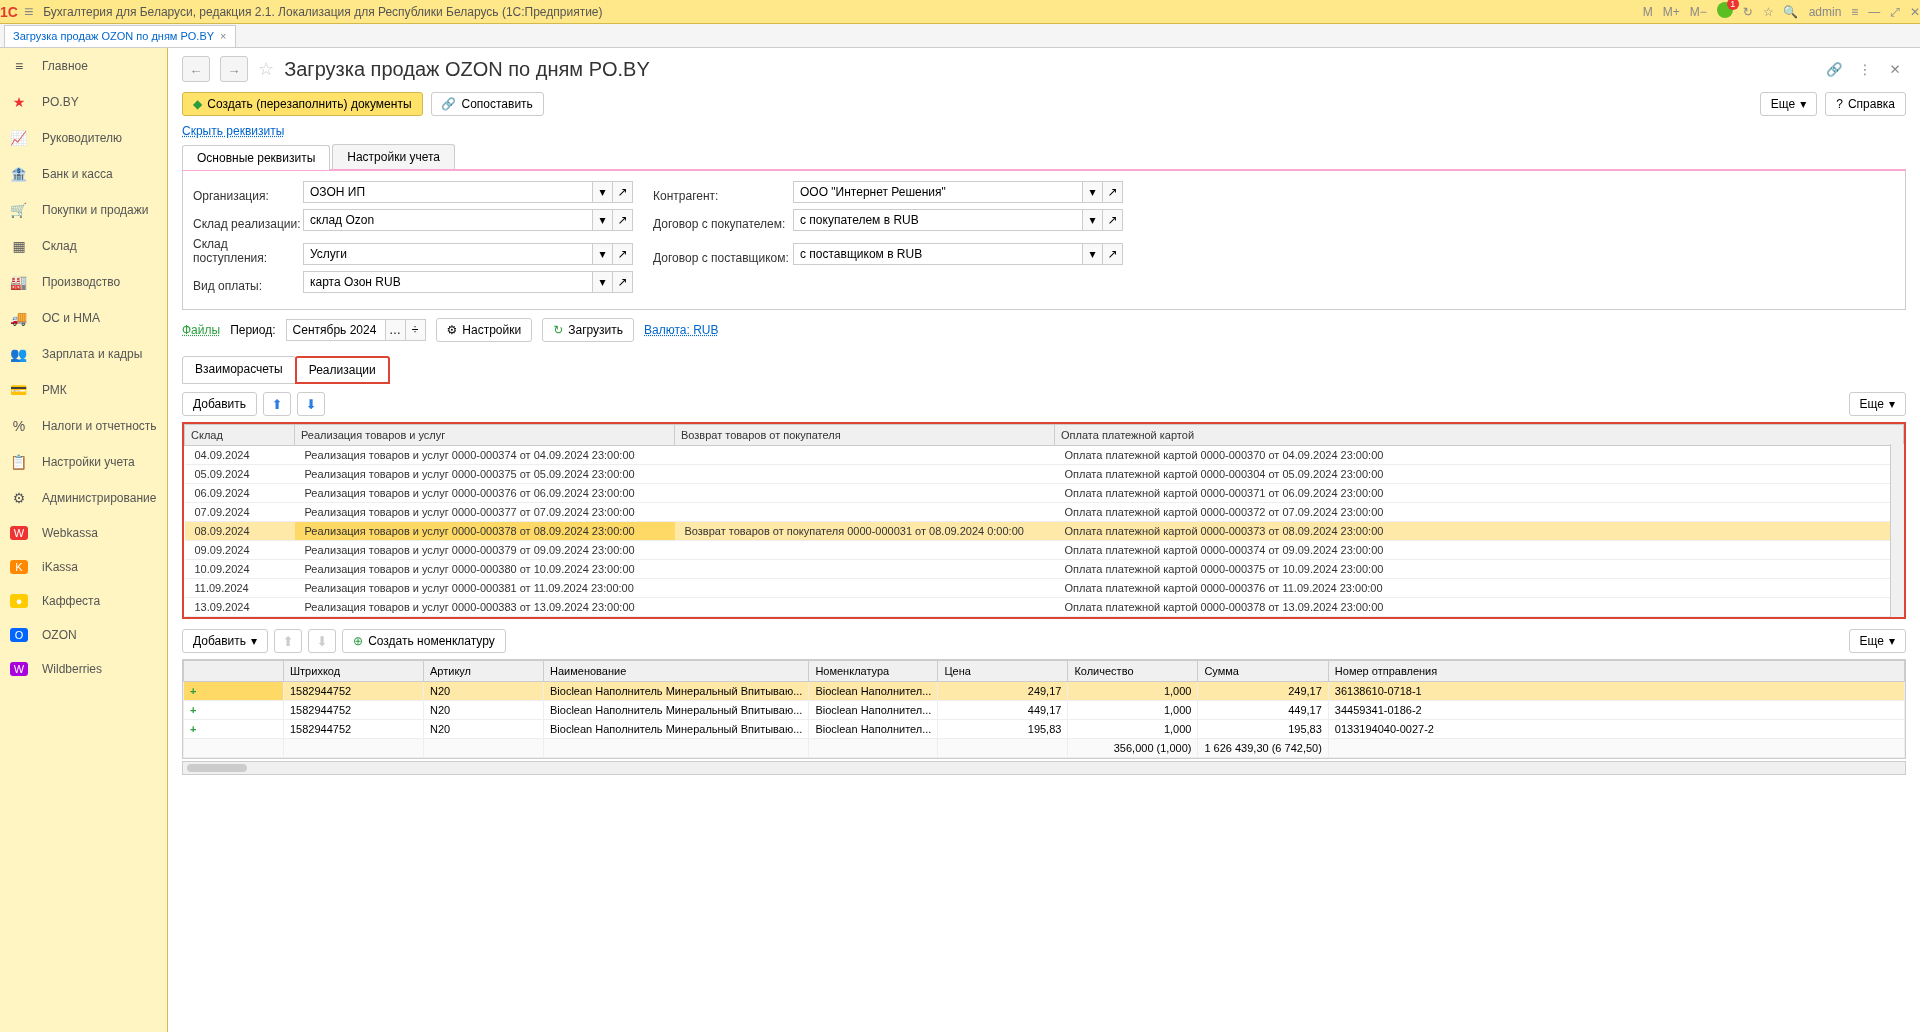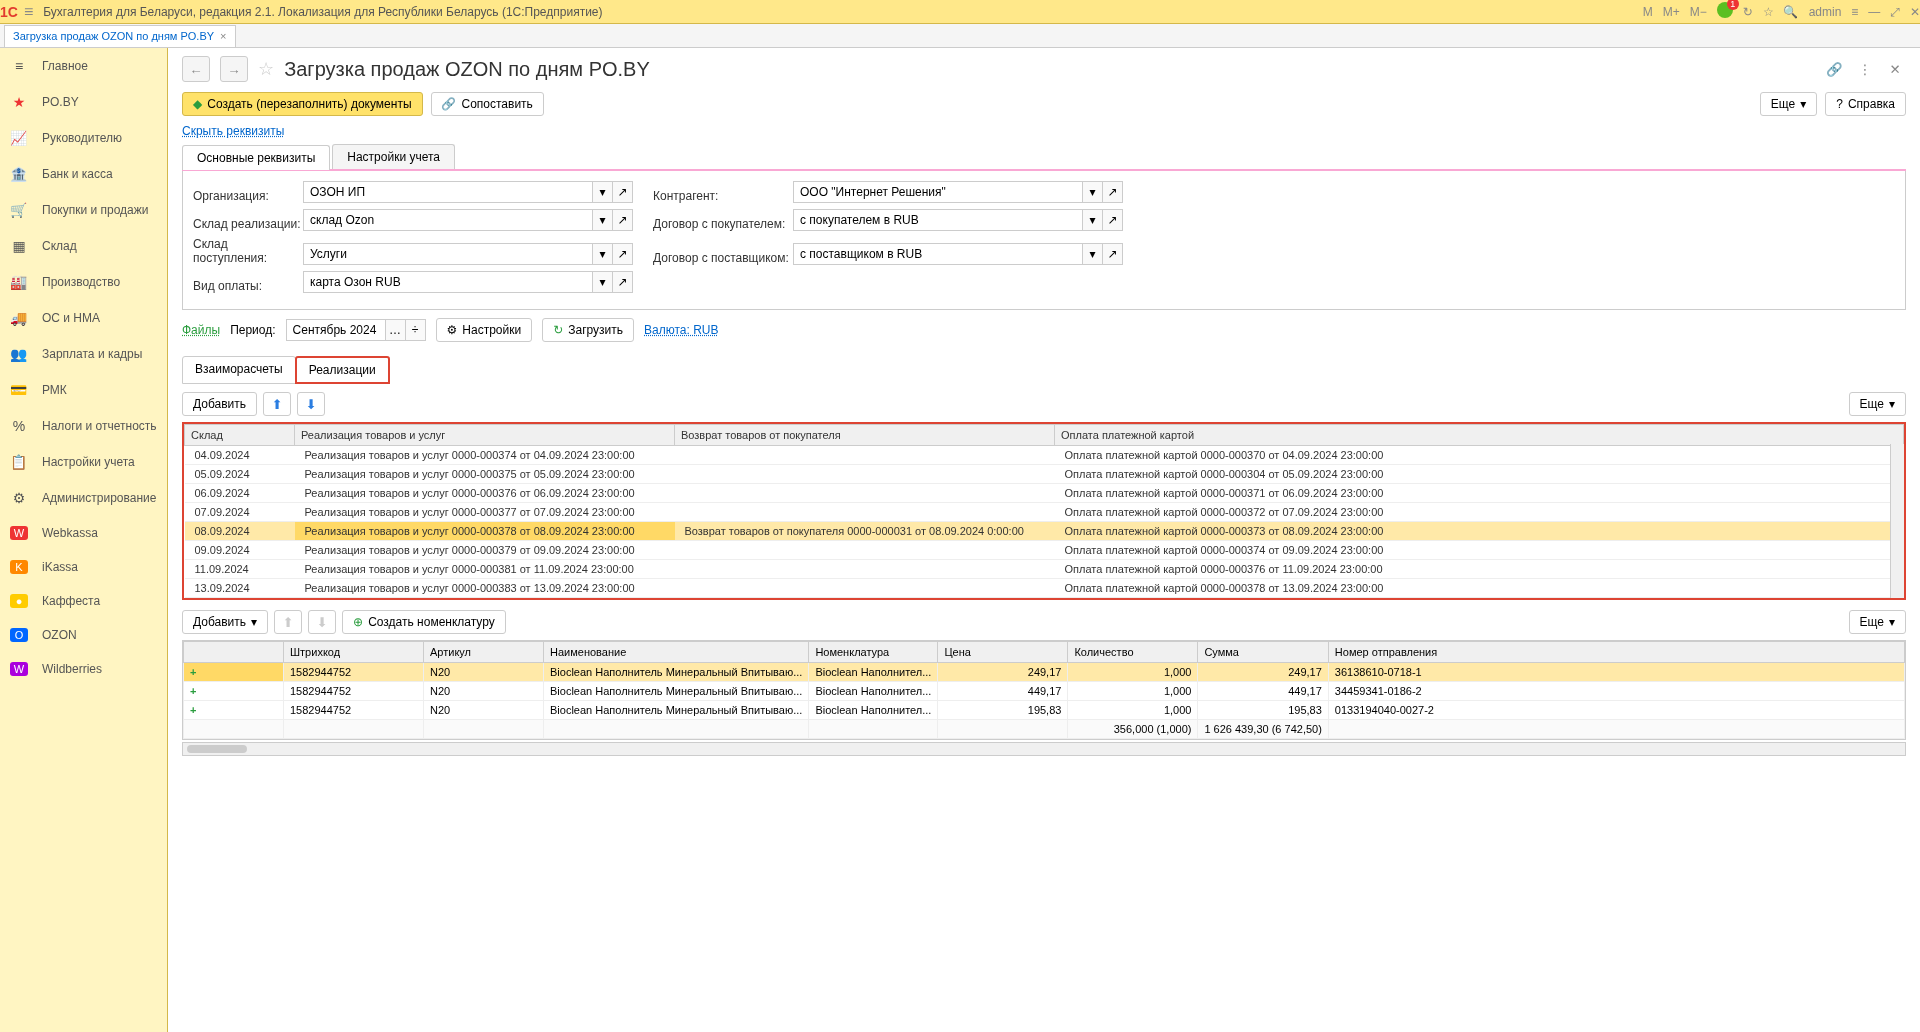--- a/index.html
+++ b/index.html
@@ -372,20 +372,26 @@
               <td>08.09.2024</td>
               <td class="cell-hl">Реализация товаров и услуг 0000-000378 от 08.09.2024 23:00:00</td>
               <td>Возврат товаров от покупателя 0000-000031 от 08.09.2024 0:00:00</td>
               <td>Оплата платежной картой 0000-000373 от 08.09.2024 23:00:00</td>
             </tr>
             <tr>
               <td>09.09.2024</td>
               <td class="">Реализация товаров и услуг 0000-000379 от 09.09.2024 23:00:00</td>
               <td></td>
               <td>Оплата платежной картой 0000-000374 от 09.09.2024 23:00:00</td>
+            </tr>
+            <tr>
+              <td>10.09.2024</td>
+              <td class="">Реализация товаров и услуг 0000-000380 от 10.09.2024 23:00:00</td>
+              <td></td>
+              <td>Оплата платежной картой 0000-000375 от 10.09.2024 23:00:00</td>
             </tr>
             <tr>
               <td>11.09.2024</td>
               <td class="">Реализация товаров и услуг 0000-000381 от 11.09.2024 23:00:00</td>
               <td></td>
               <td>Оплата платежной картой 0000-000376 от 11.09.2024 23:00:00</td>
             </tr>
             <tr>
               <td>13.09.2024</td>
               <td class="">Реализация товаров и услуг 0000-000383 от 13.09.2024 23:00:00</td>

